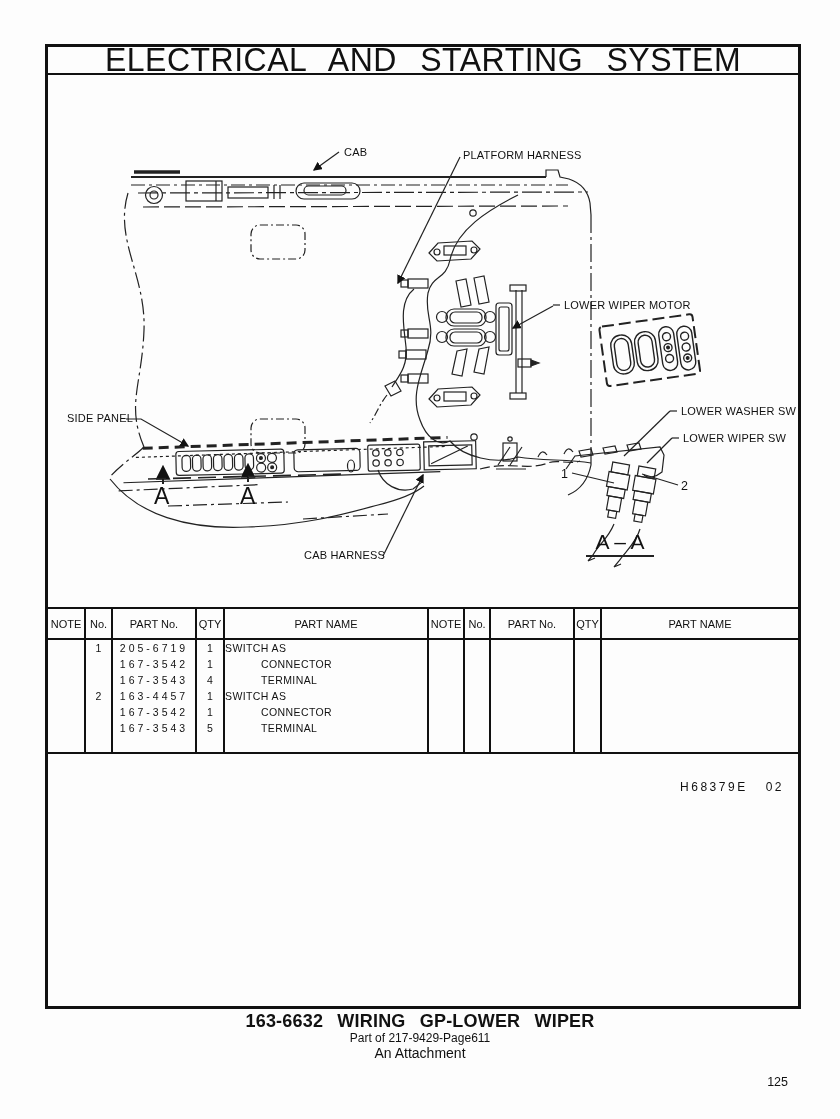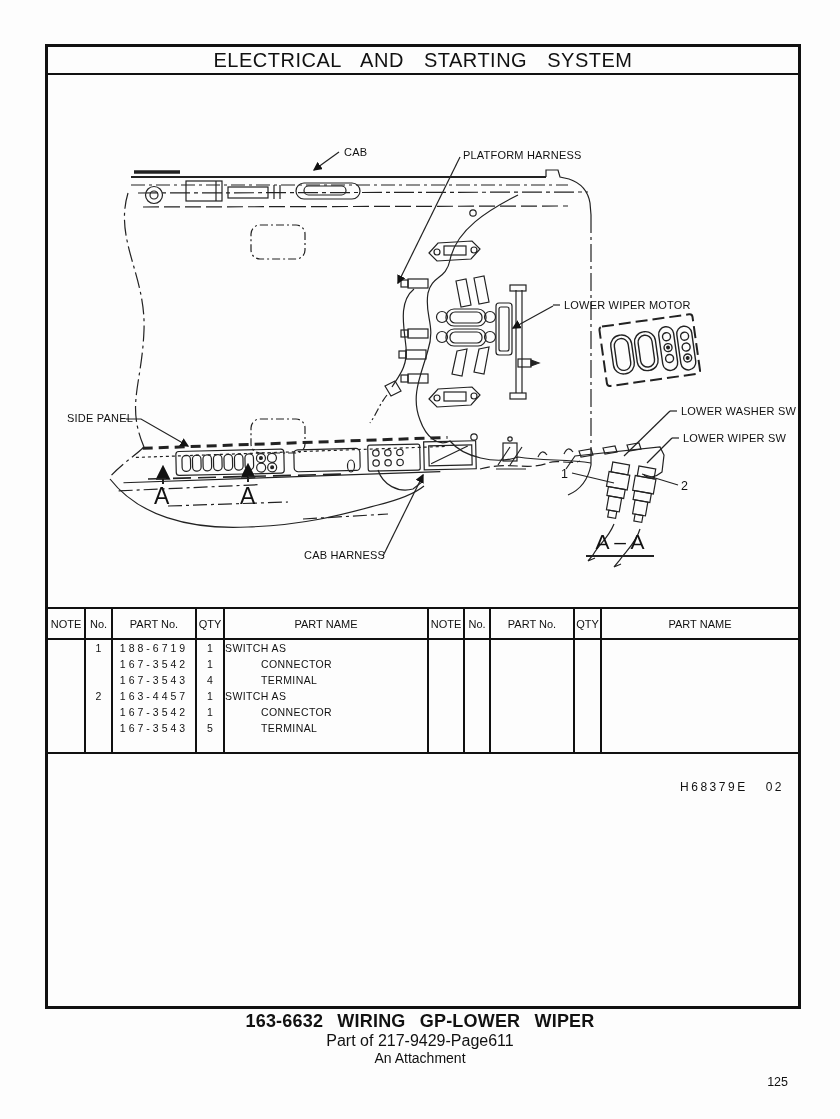--- a/index.html
+++ b/index.html
@@ -2,21 +2,21 @@
 <html><head>
 <meta charset="utf-8">
 <style>
   html,body{margin:0;padding:0;background:#e8e8e8;}
   .page{position:relative;width:840px;height:1119px;background:#fdfdfd;margin:0 auto;
         font-family:"Liberation Sans",sans-serif;color:#111;overflow:hidden;}
   .frame{position:absolute;left:45px;top:44px;width:756px;height:965px;
          border:3px solid #111;box-sizing:border-box;background:#fdfdfd;}
   
   .title-bar{height:26px;border-bottom:2px solid #111;display:flex;align-items:center;justify-content:center;}
-  .title-bar span{font-size:20px;letter-spacing:.5px;word-spacing:14px;white-space:nowrap;transform:scaleY(1.02);}
+  .title-bar span{font-size:32px;letter-spacing:.5px;word-spacing:14px;white-space:nowrap;transform:scaleY(1.02);}
   
   .diagram{position:relative;height:532px;}
   .diagram svg{position:absolute;left:0;top:0;}
   .dlabel{font-family:"Liberation Sans",sans-serif;font-size:11px;letter-spacing:.2px;fill:#111;}
   .dnum{font-family:"Liberation Sans",sans-serif;font-size:12.5px;fill:#111;}
   .dbig{font-family:"Liberation Sans",sans-serif;font-size:23px;fill:#111;}
   .dsec{font-family:"Liberation Sans",sans-serif;font-size:21px;fill:#111;}
   
   table.parts{border-collapse:collapse;table-layout:fixed;width:100%;border-top:2px solid #111;}
   table.parts th,table.parts td{border-left:2px solid #111;padding:0;margin:0;overflow:hidden;white-space:nowrap;}
@@ -29,21 +29,21 @@
   td.c-qty{text-align:center;font-size:11px;}
   td.c-name{text-align:left;padding-left:7px;font-size:10px;letter-spacing:.4px;}
   td.c-name.indent{padding-left:36px;}
   tr.filler td{height:216px;border-bottom:2px solid #111;}
   .table-foot{height:52px;position:relative;text-align:center;}
   .drawing-ref{position:absolute;right:14px;top:26px;font-size:12px;letter-spacing:2.5px;}
   .drawing-ref .rev{margin-left:18px;}
   
   .bottom-caption{position:absolute;left:0;top:1011px;width:840px;text-align:center;line-height:1.15;}
   .bottom-caption .t1{font-size:18px;font-weight:bold;word-spacing:9px;letter-spacing:.2px;}
-  .bottom-caption .t2{font-size:16px;}
+  .bottom-caption .t2{font-size:12px;}
   .bottom-caption .t3{font-size:14px;}
   .doc-code{position:absolute;left:52px;top:1077px;font-size:11px;letter-spacing:.3px;margin-top:45px;}
   .page-num{position:absolute;right:52px;top:1075px;font-size:12.5px;}
 </style>
 </head>
 <body>
 
 <div class="page">
   <div class="frame">
 
@@ -290,21 +290,21 @@
           <th>No.</th>
           <th>PART No.</th>
           <th>QTY</th>
           <th>PART NAME</th>
         </tr>
       </thead>
       <tbody>
         <tr>
           <td class="c-note"></td>
           <td class="c-no">1</td>
-          <td class="c-part">188-6719</td>
+          <td class="c-part">205-6719</td>
           <td class="c-qty">1</td>
           <td class="c-name">SWITCH AS</td>
           <td></td>
             <td></td>
             <td></td>
             <td></td>
             <td></td>
         </tr>
         <tr>
           <td class="c-note"></td>

